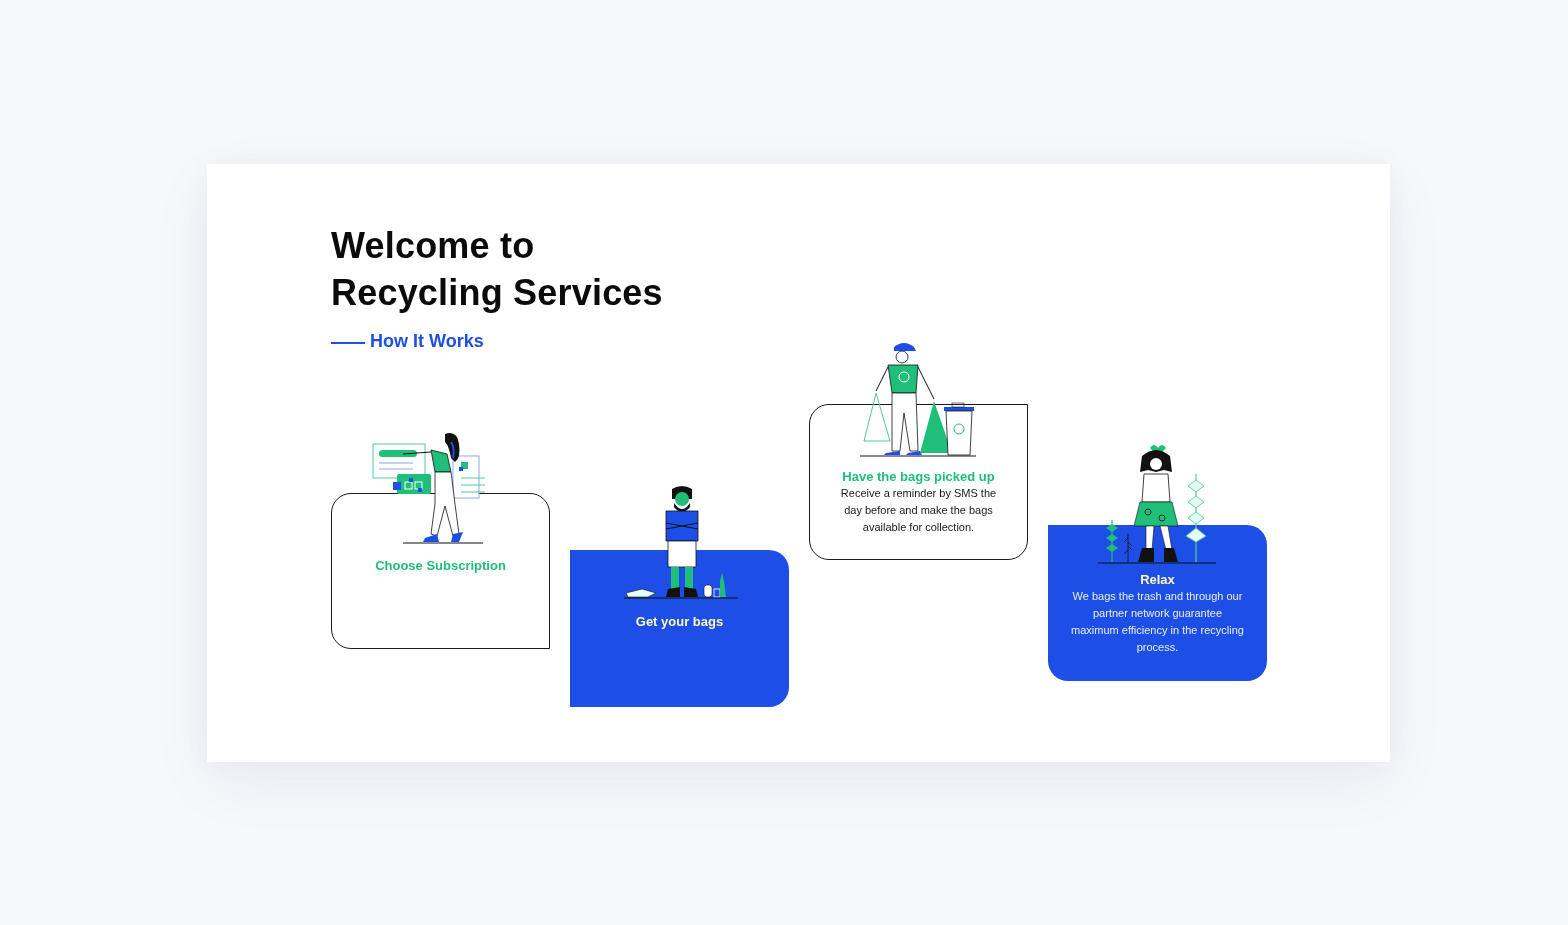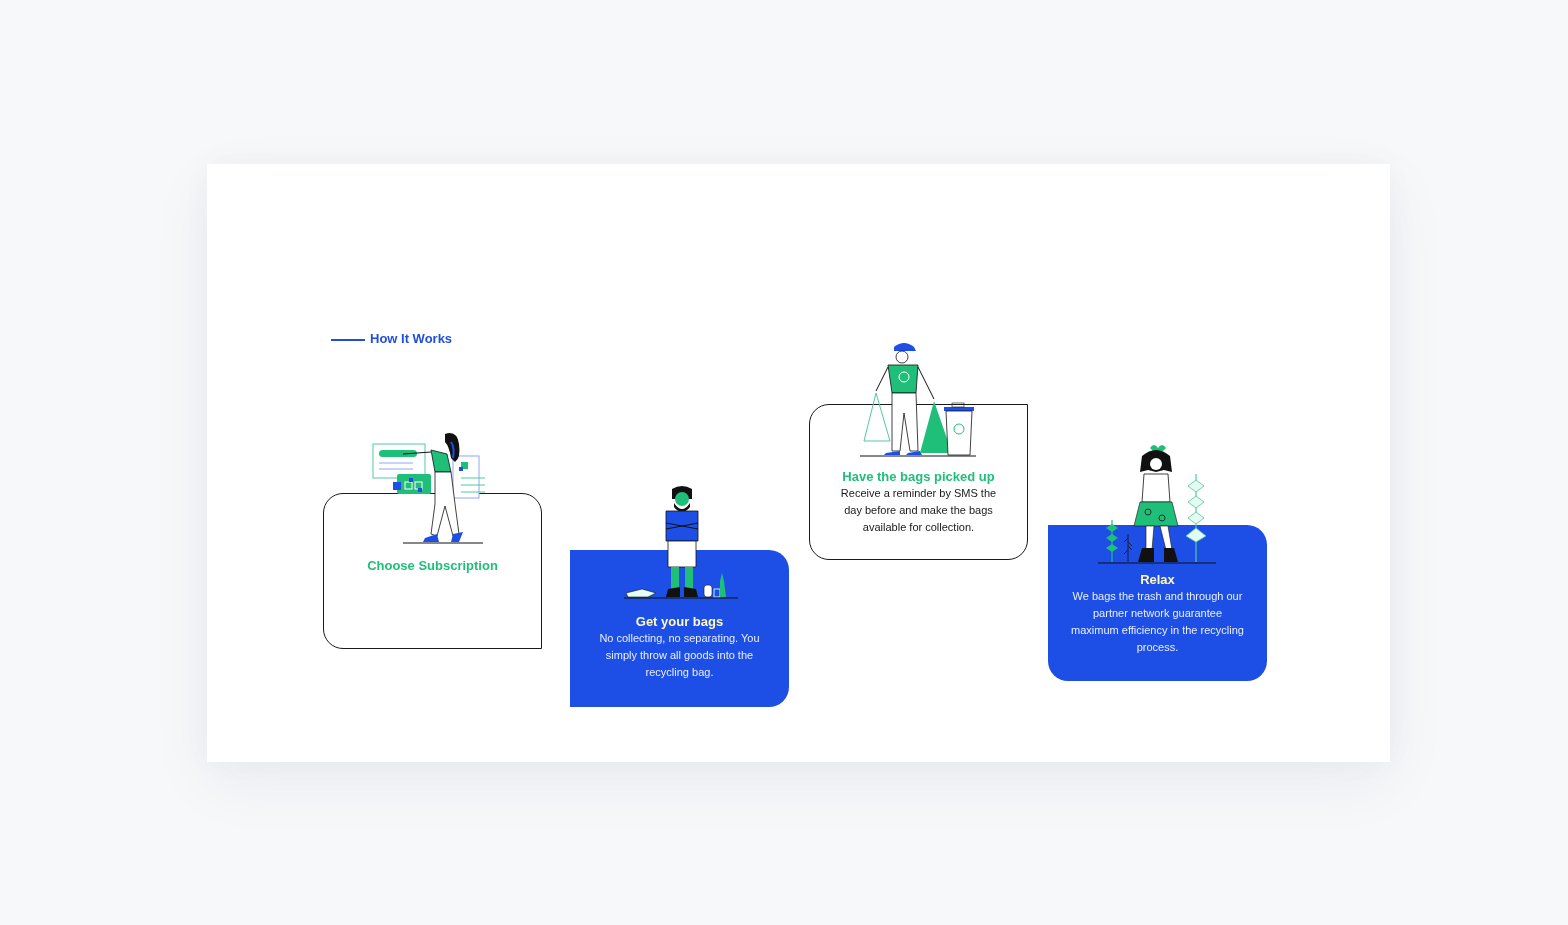--- a/index.html
+++ b/index.html
@@ -21,53 +21,55 @@
     left: 331px; top: 222px;
     font-size: 36px; font-weight: 700; color: #0b0b0b;
     line-height: 47px; letter-spacing: 0.2px;
   }
   .title span { display: block; }
   .subtitle {
     position: absolute; left: 331px; top: 331px;
     display: flex; align-items: center;
   }
   .subtitle .line { width: 34px; height: 2px; background: #1f4fe0; margin-right: 5px; margin-top: 3px; }
-  .subtitle .text { font-size: 13px; font-weight: 700; color: #1f4fe0; }
+  .subtitle .text { font-size: 18px; font-weight: 700; color: #1f4fe0; }
 
   .card {
     position: absolute; width: 219px;
     text-align: center;
   }
   .card.outline { background: #fff; border: 1px solid #1a1a1a; }
   .card.filled { background: #1d4fe6; color: #ffffff; }
   .card .ctitle { font-size: 13px; font-weight: 700; }
   .card.outline .ctitle { color: #1fbf7a; }
   .card.filled .ctitle { color: #fef9c3; }
   .card .cdesc { font-size: 11px; line-height: 17px; margin-top: 1px; padding: 0 22px; }
   .card.outline .cdesc { color: #1a1a1a; }
   .card.filled .cdesc { color: #e8eeff; }
 
-  .c1 { left: 323px; top: 493px; height: 156px; border-radius: 20px 20px 0 20px; }
+  .c1 { left: 331px; top: 493px; height: 156px; border-radius: 20px 20px 0 20px; }
   .c2 { left: 570px; top: 550px; height: 157px; border-radius: 0 20px 20px 0; }
   .c3 { left: 809px; top: 404px; height: 156px; border-radius: 20px 0 20px 20px; }
   .c4 { left: 1048px; top: 525px; height: 156px; border-radius: 0 20px 20px 20px; }
 
   .c1 .ctitle { margin-top: 64px; }
   .c2 .ctitle { margin-top: 64px; }
   .c3 .ctitle { margin-top: 64px; }
   .c4 .ctitle { margin-top: 47px; }
 
   .illus { position: absolute; }
 </style>
 </head>
 <body>
 
 <div class="frame"></div>
 
 <h1 class="title">
+  <span>Welcome to</span>
+  <span>Recycling Services</span>
 </h1>
 
 <div class="subtitle">
   <div class="line"></div>
   <div class="text">How It Works</div>
 </div>
 
 <div class="card outline c1">
   <div class="ctitle">Choose Subscription</div>
 </div>
@@ -93,21 +95,20 @@
   <path d="M66 22 L82 26 L86 44 L70 44 Z" fill="#1fbf7a" stroke="#111" stroke-width="0.8"></path>
   <line x1="66" y1="24" x2="38" y2="26" stroke="#111" stroke-width="1"></line>
   <path d="M70 44 L86 44 L90 76 L94 106 L88 108 L80 78 L72 108 L66 106 L70 76 Z" fill="#fff" stroke="#111" stroke-width="0.8"></path>
   <path d="M60 110 L72 106 L74 114 L58 114 Z" fill="#1d4fe6"></path>
   <path d="M88 106 L98 104 L94 114 L86 114 Z" fill="#1d4fe6"></path>
   <line x1="38" y1="115" x2="118" y2="115" stroke="#111" stroke-width="1"></line>
 </svg>
 
 <div class="card filled c2">
   <div class="ctitle">Get your bags</div>
-  <div class="cdesc">No collecting, no separating. You simply throw all goods  into the recycling bag.</div>
 </div>
 <svg class="illus" style="left:622px;top:485px" width="120" height="117" viewBox="0 0 120 117">
   <path d="M50 4 Q60 -2 70 4 L70 14 L50 14 Z" fill="#111"></path>
   <circle cx="60" cy="14" r="7" fill="#1fbf7a"></circle>
   <path d="M52 18 Q60 30 68 18 L68 22 Q60 32 52 22 Z" fill="#111"></path>
   <path d="M44 26 L76 26 L76 56 L44 56 Z" fill="#1d4fe6" stroke="#111" stroke-width="0.8"></path>
   <path d="M44 38 L76 44 M44 44 L76 38" stroke="#111" stroke-width="1"></path>
   <path d="M46 56 L74 56 L74 82 L46 82 Z" fill="#fff" stroke="#111" stroke-width="0.8"></path>
   <rect x="49" y="82" width="8" height="22" fill="#1fbf7a"></rect>
   <rect x="63" y="82" width="8" height="22" fill="#1fbf7a"></rect>

